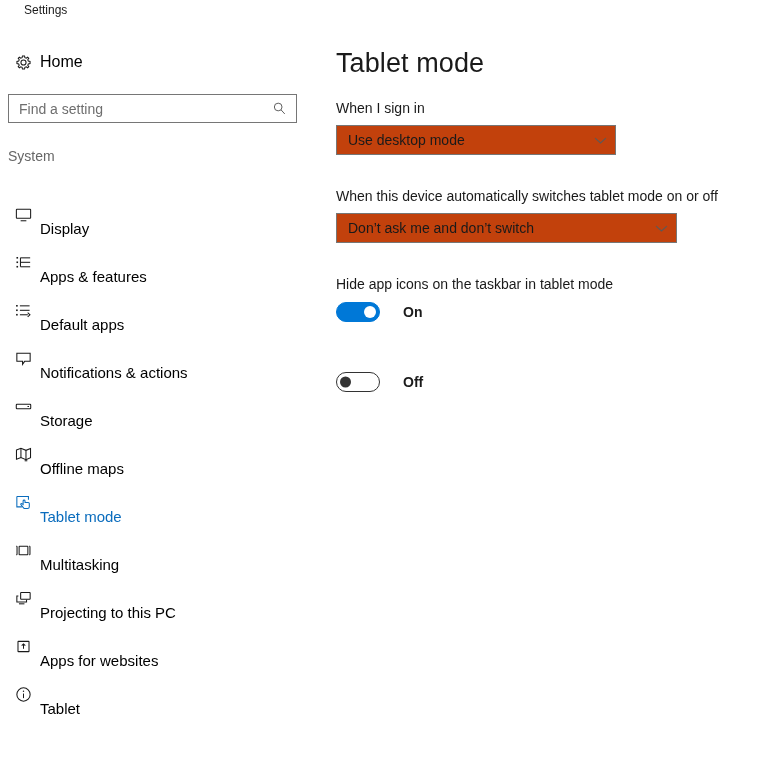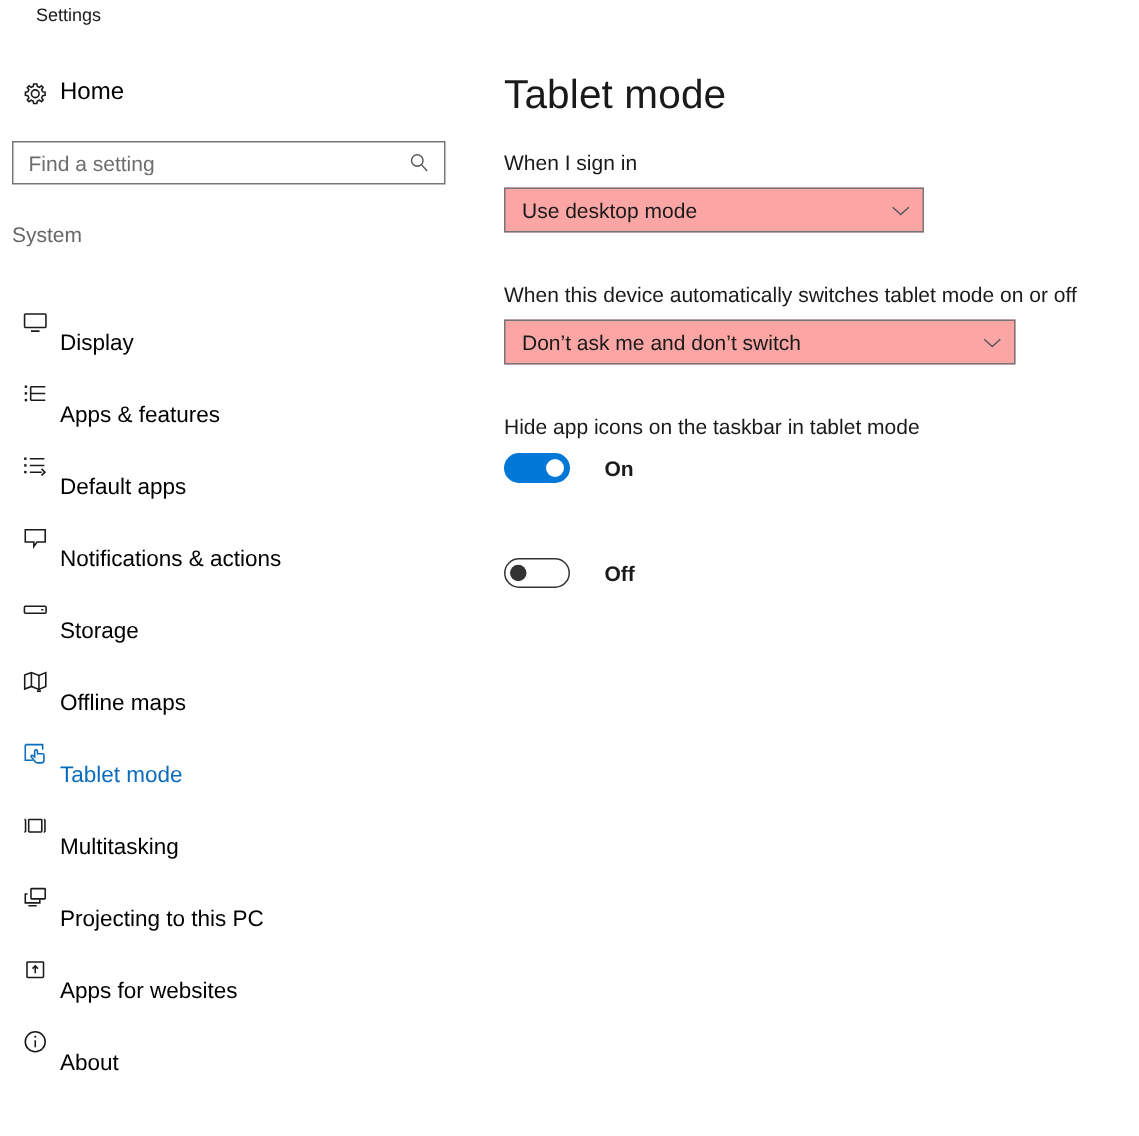--- a/index.html
+++ b/index.html
@@ -146,21 +146,21 @@
   .label-signin  { position: absolute; left: 0; top: 70px; }
   .label-autosw  { position: absolute; left: 0; top: 158px; }
   .label-hideapp { position: absolute; left: 0; top: 246px; }
   .label-autohide{ position: absolute; left: 0; top: 316px; }
 
   .dropdown {
     position: absolute;
     box-sizing: border-box;
     height: 30px;
     border: 1px solid #767676;
-    background: #fca5a5;
+    background: #c2410c;
     display: flex;
     align-items: center;
     cursor: default;
   }
   .dropdown-signin { left: 0; top: 95px; width: 280px; }
   .dropdown-autosw { left: 0; top: 183px; width: 341px; }
   .dropdown-value {
     flex: 1;
     font-size: 14px;
     color: #1a1a1a;
@@ -377,21 +377,21 @@
     </div>
 
     <div class="nav-item">
       <span class="nav-icon">
         <svg width="19" height="19" viewBox="0 0 20 20" fill="none" stroke="#1a1a1a" stroke-width="1.1">
           <circle cx="10" cy="10" r="7"></circle>
           <line x1="10" y1="9" x2="10" y2="13.8"></line>
           <circle cx="10" cy="6.5" r="0.75" fill="#1a1a1a" stroke="none"></circle>
         </svg>
       </span>
-      <span class="nav-label">About</span>
+      <span class="nav-label">Tablet</span>
     </div>
 
   </div>
 </div>
 
 <div class="content">
 
   <div class="page-title">Tablet mode</div>
 
   <div class="field-label label-signin">When I sign in</div>

